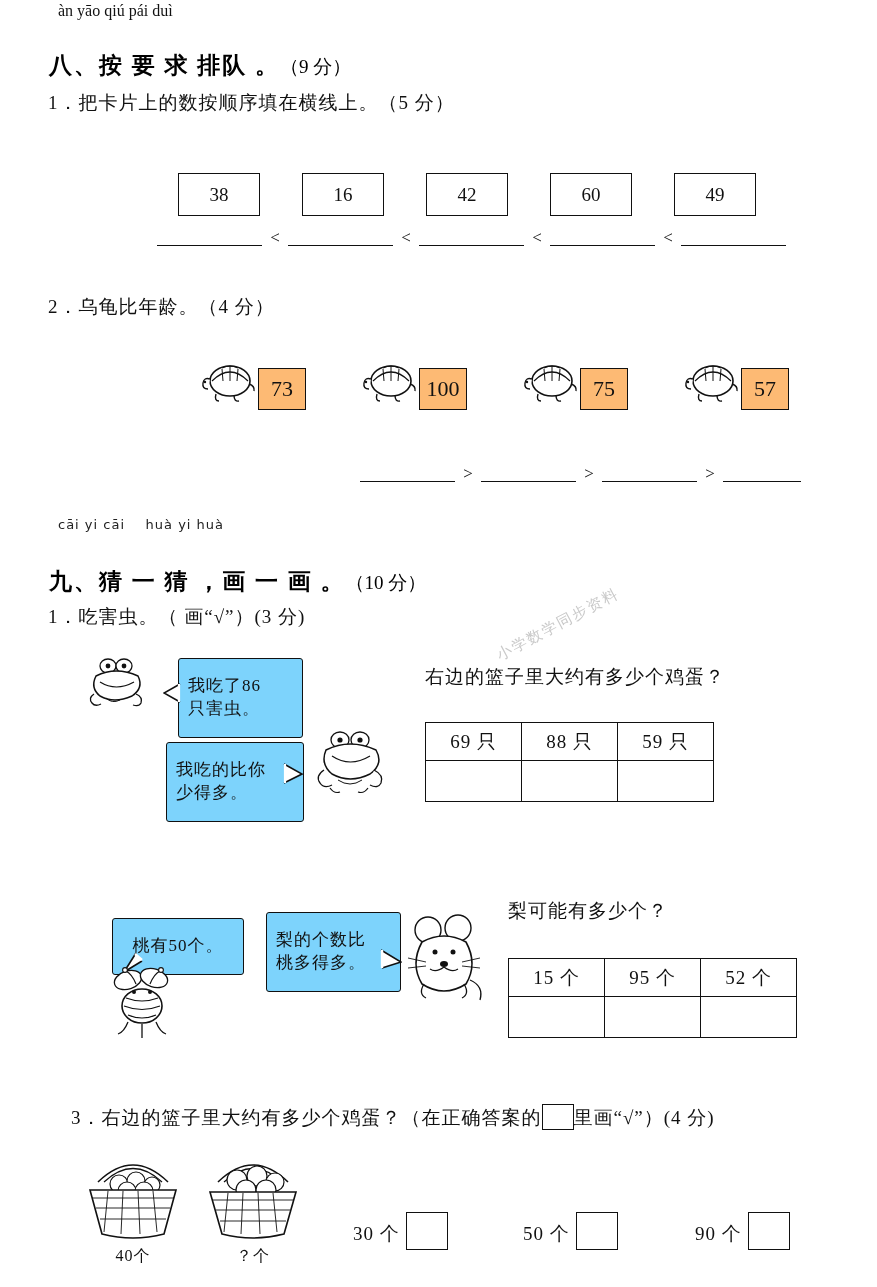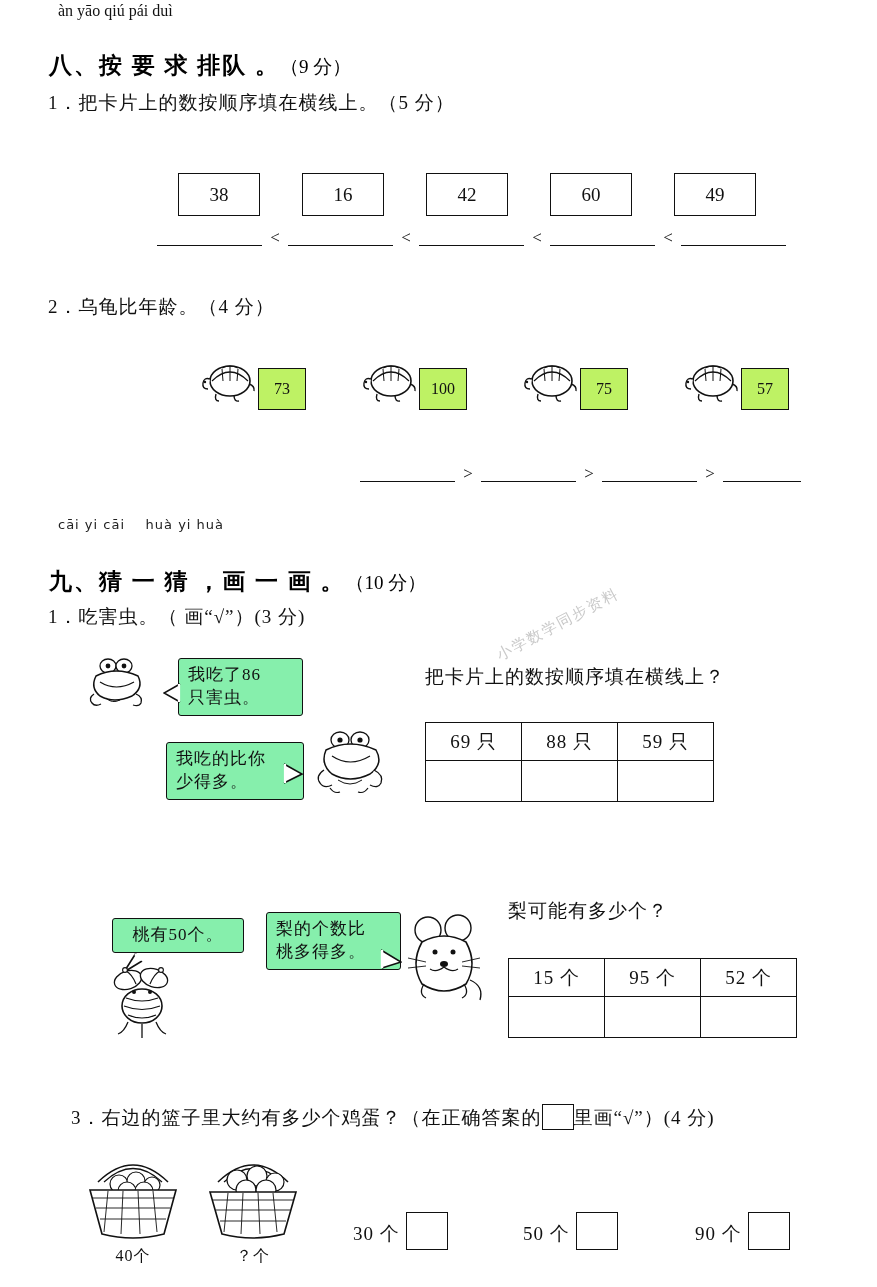--- a/index.html
+++ b/index.html
@@ -96,22 +96,22 @@
     display: flex;
     align-items: flex-end;
   }
   .turtle-box {
     width: 46px;
     height: 40px;
     border: 1.6px solid #111;
     display: flex;
     align-items: center;
     justify-content: center;
-    font-size: 16px;
-    background: #bef264;
+    font-size: 22px;
+    background: #fdba74;
     margin-left: -4px;
     margin-bottom: 4px;
   }
 
   
   table.choice {
     border-collapse: collapse;
   }
   table.choice td {
     border: 1.5px solid #111;
@@ -122,24 +122,24 @@
     letter-spacing: 1px;
   }
   table.choice tr.answer td {
     height: 38px;
   }
 
   
   .bubble {
     border: 1.6px solid #111;
     border-radius: 3px;
-    padding: 5px 9px;
+    padding: 16px 9px;
     font-size: 17px;
     line-height: 1.35;
-    background: #86efac;
+    background: #7dd3fc;
     position: relative;
     white-space: pre-line;
     letter-spacing: 1px;
   }
 
   
   .inlinebox {
     display: inline-block;
     width: 30px;
     height: 24px;
@@ -347,21 +347,21 @@
       <circle cx="48" cy="14" r="2.6" fill="#111"></circle>
       <path d="M14 24 q24 -12 50 0 q8 14 -6 24 q-20 10 -38 0 q-12 -10 -6 -24 z" fill="#fff" stroke="#111" stroke-width="1.5"></path>
       <path d="M20 30 q18 12 38 0" fill="none" stroke="#111" stroke-width="1.2"></path>
       <path d="M12 44 q-9 6 -4 13 q4 6 12 2" fill="#fff" stroke="#111" stroke-width="1.3"></path>
       <path d="M62 44 q10 5 7 13 q-3 6 -11 2" fill="#fff" stroke="#111" stroke-width="1.3"></path>
       <path d="M26 54 q12 8 24 0" fill="none" stroke="#111" stroke-width="1"></path>
       <path d="M18 62 q4 6 10 4 M56 62 q-4 6 -10 4" fill="none" stroke="#111" stroke-width="1.2"></path>
     </svg>
   </div>
 
-  <div class="abs q" style="left:425px; top:664px;">把卡片上的数按顺序填在横线上？</div>
+  <div class="abs q" style="left:425px; top:664px;">右边的篮子里大约有多少个鸡蛋？</div>
 
   <table class="choice abs" style="left:425px; top:722px;">
     <tbody>
         <tr>
       <td>69 只</td>
       <td>88 只</td>
       <td>59 只</td>
     </tr>
     <tr class="answer">
       <td></td>

